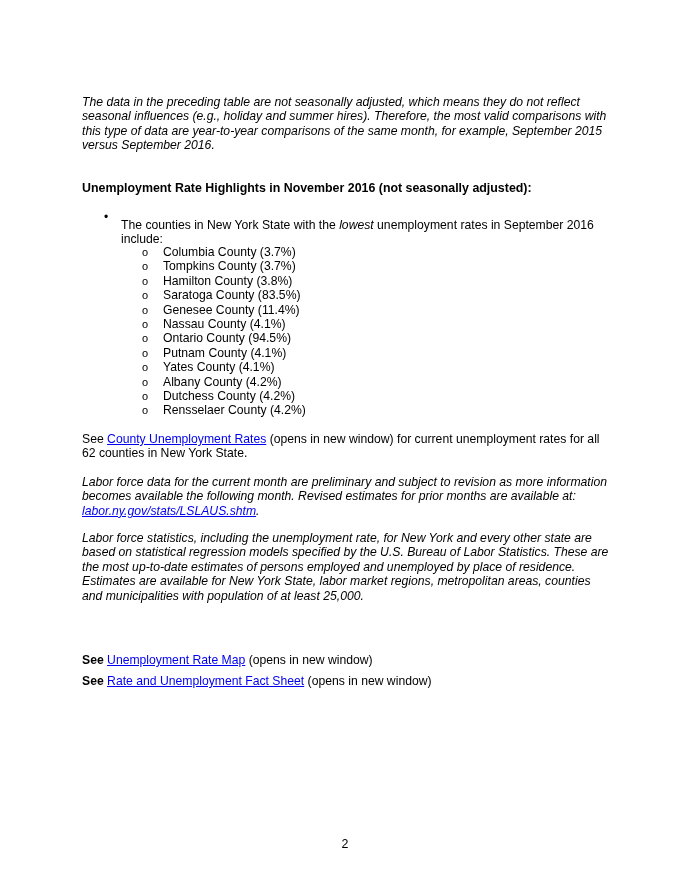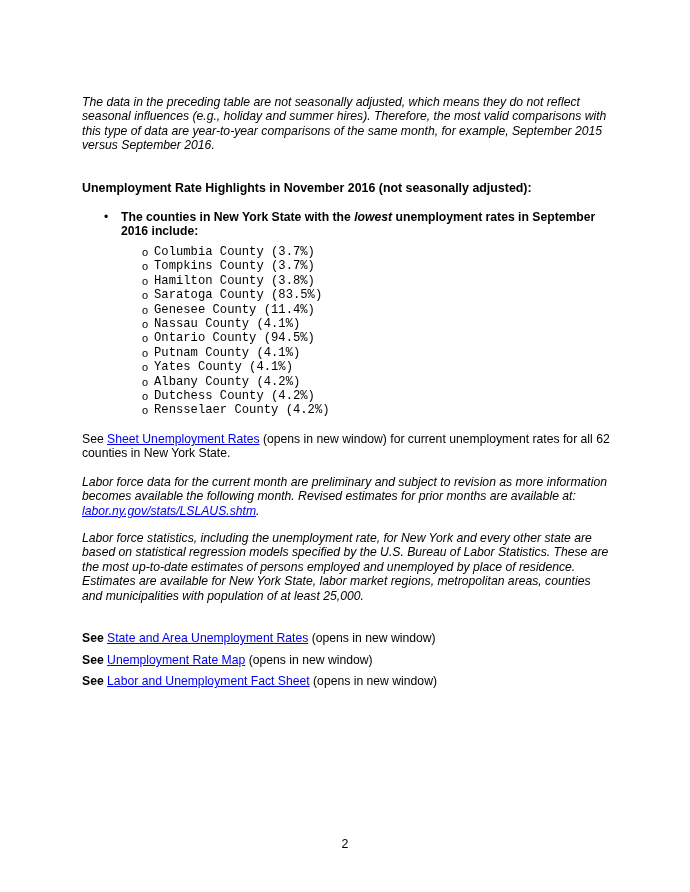--- a/index.html
+++ b/index.html
@@ -4,25 +4,25 @@
   <style>
     html, body { margin: 0; padding: 0; background: #ffffff; }
     body { width: 690px; height: 892px; position: relative; overflow: hidden;
            font-family: "Liberation Sans", sans-serif; color: #000; font-size: 12.2px; }
     .page { position: absolute; left: 0; top: 0; width: 576px; height: 892px; }
     .para { position: absolute; left: 82px; width: 530px; line-height: 14.4px; margin: 0; }
     .italic { font-style: italic; }
     .heading { position: absolute; left: 82px; top: 181px; font-weight: bold; font-size: 12.4px; margin: 0; }
     .bullet-row { position: absolute; left: 104px; top: 210px; width: 510px; line-height: 14.4px; }
     .bullet-dot { position: absolute; left: 0; top: 0; font-size: 12px; }
-    .bullet-text { position: absolute; left: 17px; top: 0; width: 490px; font-weight: bold; }
+    .bullet-text { position: absolute; left: 17px; top: 8px; width: 490px; }
     .sub-list { position: absolute; left: 142px; top: 245px; margin: 0; padding: 0; list-style: none; }
     .sub-item { height: 14.4px; line-height: 14.4px; position: relative; white-space: nowrap; }
     .sub-marker { position: absolute; left: 0; top: 0; font-size: 11px; }
-    .sub-text { position: absolute; left: 12px; top: 0; font-family: Liberation Mono, monospace; }
+    .sub-text { position: absolute; left: 21px; top: 0; }
     a.link { color: #0000ee; text-decoration: underline; }
     .see-line { position: absolute; left: 82px; white-space: nowrap; line-height: 14px; }
     .see-bold { font-weight: bold; }
     .page-num { position: absolute; left: 0; width: 690px; top: 837px; text-align: center; font-size: 12.4px; }
   </style>
 </head>
 <body>
 
 <div class="page">
 
@@ -79,27 +79,26 @@
     <li class="sub-item">
         <span class="sub-marker">o</span>
         <span class="sub-text">Dutchess County (4.2%)</span>
       </li>
     <li class="sub-item">
         <span class="sub-marker">o</span>
         <span class="sub-text">Rensselaer County (4.2%)</span>
       </li>
   </ul>
 
-  <p class="para" style="top:432px;"><span>See </span><a class="link" href="#">Sheet Unemployment Rates</a><span> (opens in new window) for current unemployment rates for all 62 counties in New York State.</span></p>
+  <p class="para" style="top:432px;"><span>See </span><a class="link" href="#">County Unemployment Rates</a><span> (opens in new window) for current unemployment rates for all 62 counties in New York State.</span></p>
 
   <p class="para italic" style="top:475px;"><span>Labor force data for the current month are preliminary and subject to revision as more information becomes available the following month. Revised estimates for prior months are available at: </span><a class="link" href="#">labor.ny.gov/stats/LSLAUS.shtm</a><span>.</span></p>
 
   <p class="para italic" style="top:531px;">Labor force statistics, including the unemployment rate, for New York and every other state are based on statistical regression models specified by the U.S. Bureau of Labor Statistics. These are the most up-to-date estimates of persons employed and unemployed by place of residence. Estimates are available for New York State, labor market regions, metropolitan areas, counties and municipalities with population of at least 25,000.</p>
 
-  <div class="see-line" style="top:631px;"><span class="see-bold">See</span> <a class="link" href="#">State and Area Unemployment Rates</a><span> (opens in new window)</span></div>
 
   <div class="see-line" style="top:653px;"><span class="see-bold">See</span> <a class="link" href="#">Unemployment Rate Map</a><span> (opens in new window)</span></div>
 
-  <div class="see-line" style="top:674px;"><span class="see-bold">See</span> <a class="link" href="#">Labor and Unemployment Fact Sheet</a><span> (opens in new window)</span></div>
+  <div class="see-line" style="top:674px;"><span class="see-bold">See</span> <a class="link" href="#">Rate and Unemployment Fact Sheet</a><span> (opens in new window)</span></div>
 
   <div class="page-num">2</div>
 
 </div>
 
 </body></html>

